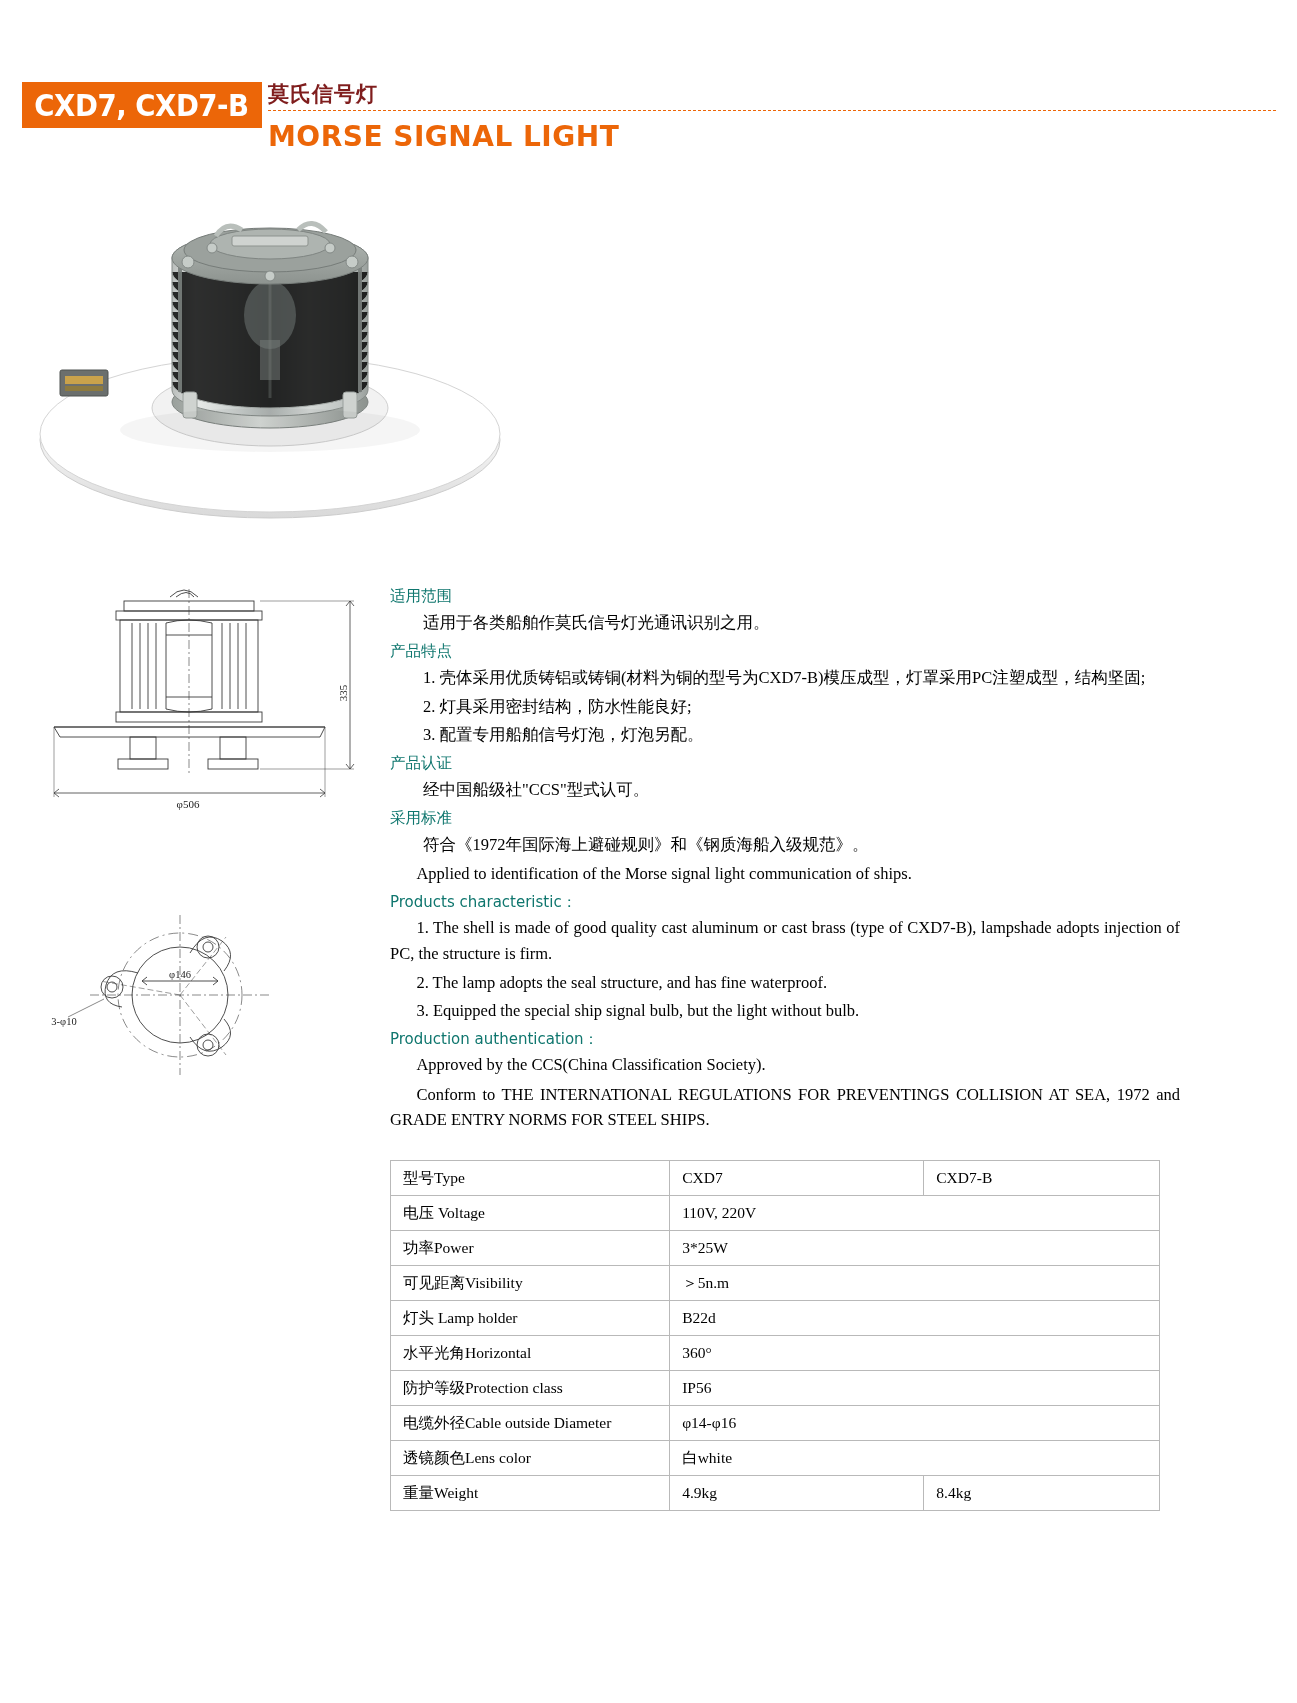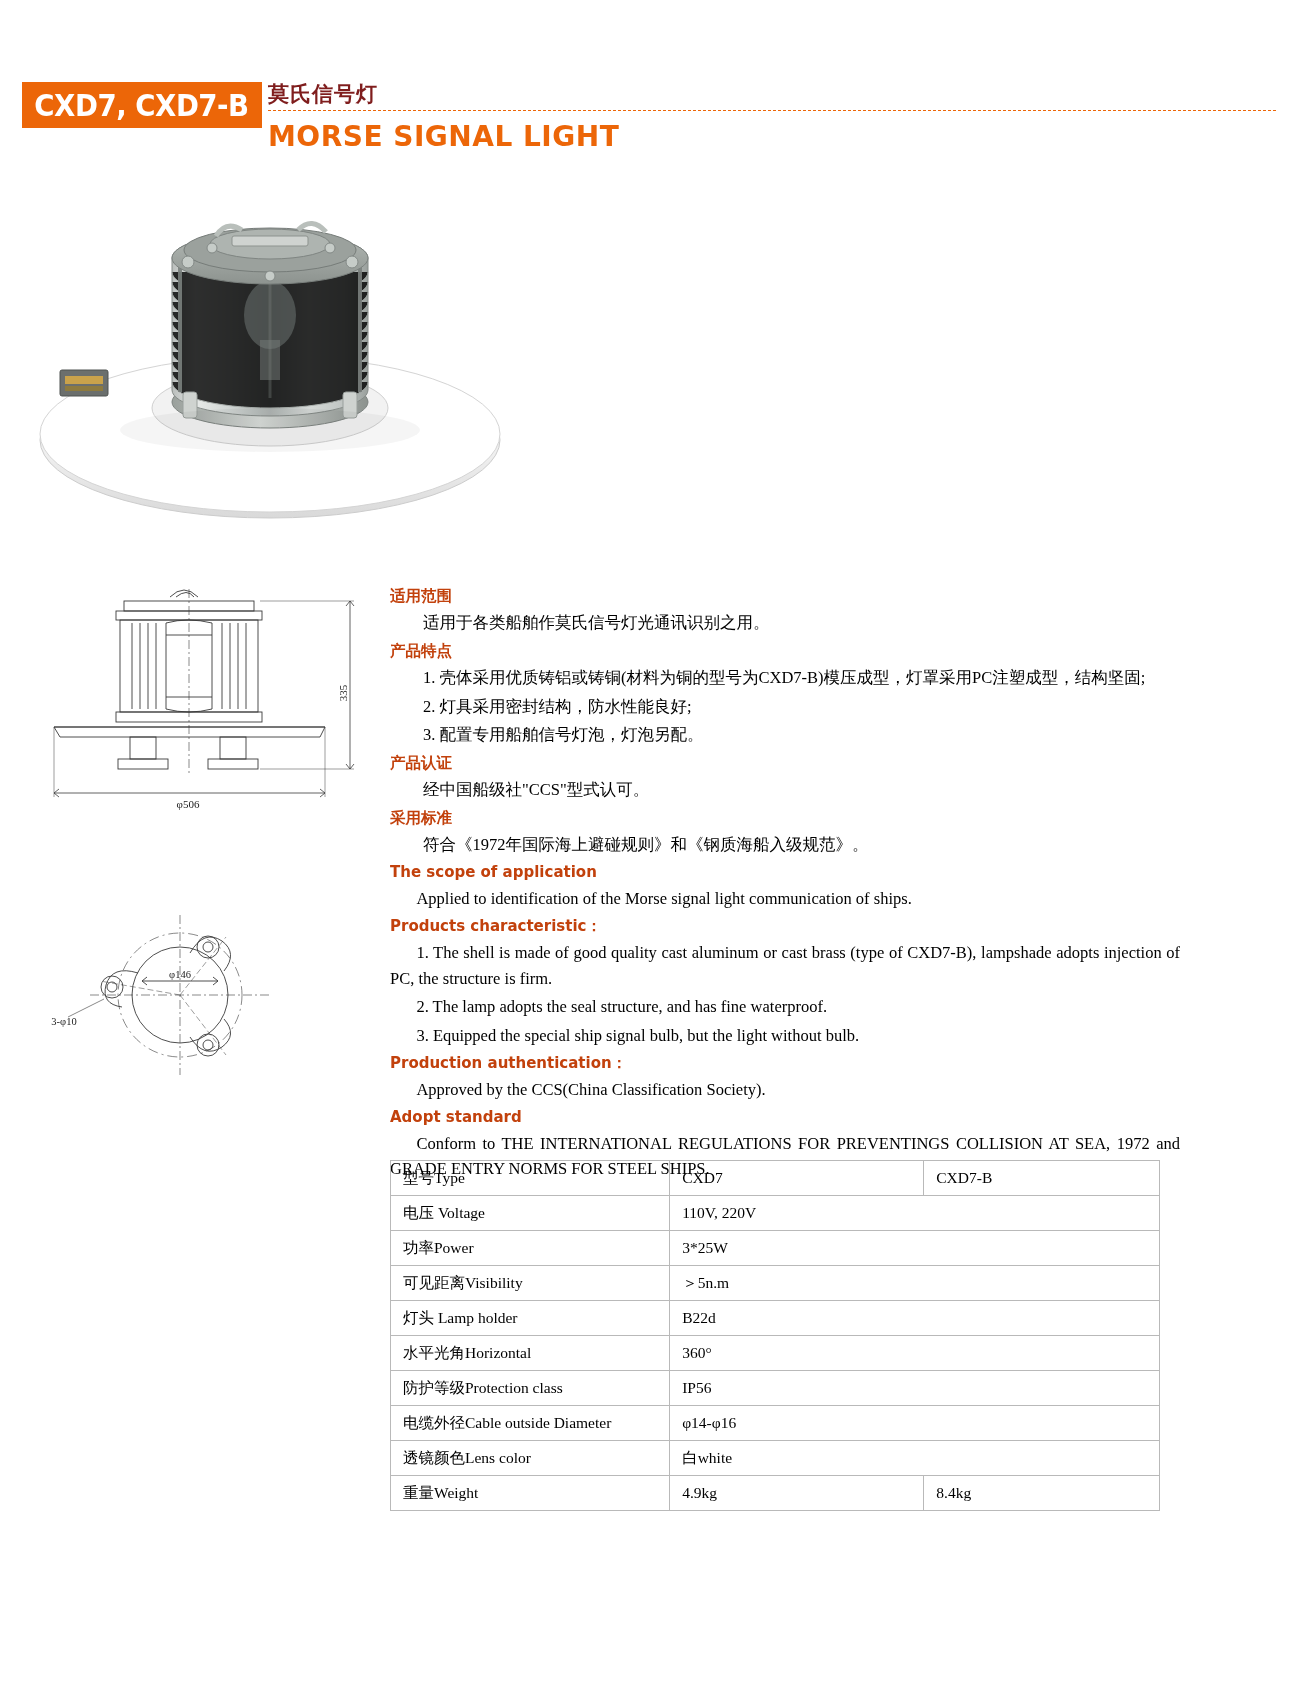--- a/index.html
+++ b/index.html
@@ -42,21 +42,21 @@
   .photo{position:absolute;left:20px;top:140px;width:500px;height:400px;}
 
   
   .drawing-side{position:absolute;left:20px;top:575px;width:360px;height:250px;}
   .drawing-top{position:absolute;left:30px;top:895px;width:300px;height:210px;}
 
   
   .content{position:absolute;left:390px;top:585px;width:790px;}
   .sec-head{
     font-family:"DejaVu Sans", sans-serif;
-    font-weight:bold;font-size:15.5px;color:#c2410c;
+    font-weight:normal;font-size:15.5px;color:#0f766e;
     margin:0 0 2px 0;line-height:1.5;
   }
   .sec-head.en{font-size:15px;}
   .para{
     font-size:16.5px;line-height:1.55;margin:0 0 3px 0;
     text-align:justify;
   }
   .indent{text-indent:2em;}
   .indent-en{text-indent:1.6em;}
   .sec-block{margin-bottom:4px;}
@@ -301,38 +301,36 @@
       <p class="sec-head">产品认证</p>
       <p class="para indent">经中国船级社"CCS"型式认可。</p>
     </div>
 
     <div class="sec-block">
       <p class="sec-head">采用标准</p>
       <p class="para indent">符合《1972年国际海上避碰规则》和《钢质海船入级规范》。</p>
     </div>
 
     <div class="sec-block">
-      <p class="sec-head en">The scope of application</p>
       <p class="para indent-en">Applied to  identification of the Morse signal light communication of ships.</p>
     </div>
 
     <div class="sec-block">
       <p class="sec-head en">Products characteristic：</p>
       <p class="para indent-en">1. The shell is made of good quality cast aluminum or cast brass (type of CXD7-B), lampshade adopts injection of PC, the structure is firm.</p>
       <p class="para indent-en">2. The lamp adopts the seal structure, and has fine waterproof.</p>
       <p class="para indent-en">3. Equipped the special ship signal bulb, but the light without bulb.</p>
     </div>
 
     <div class="sec-block">
       <p class="sec-head en">Production authentication：</p>
       <p class="para indent-en">Approved by the CCS(China Classification Society).</p>
     </div>
 
     <div class="sec-block">
-      <p class="sec-head en">Adopt standard</p>
       <p class="para indent-en">Conform to THE INTERNATIONAL REGULATIONS FOR PREVENTINGS COLLISION AT SEA, 1972 and GRADE ENTRY NORMS FOR STEEL SHIPS.</p>
     </div>
   </div>
 
   <table class="spec-table">
     <tbody>
       <tr>
         <td class="c1">型号Type</td>
         <td class="c2">CXD7</td>
         <td class="c3">CXD7-B</td>

